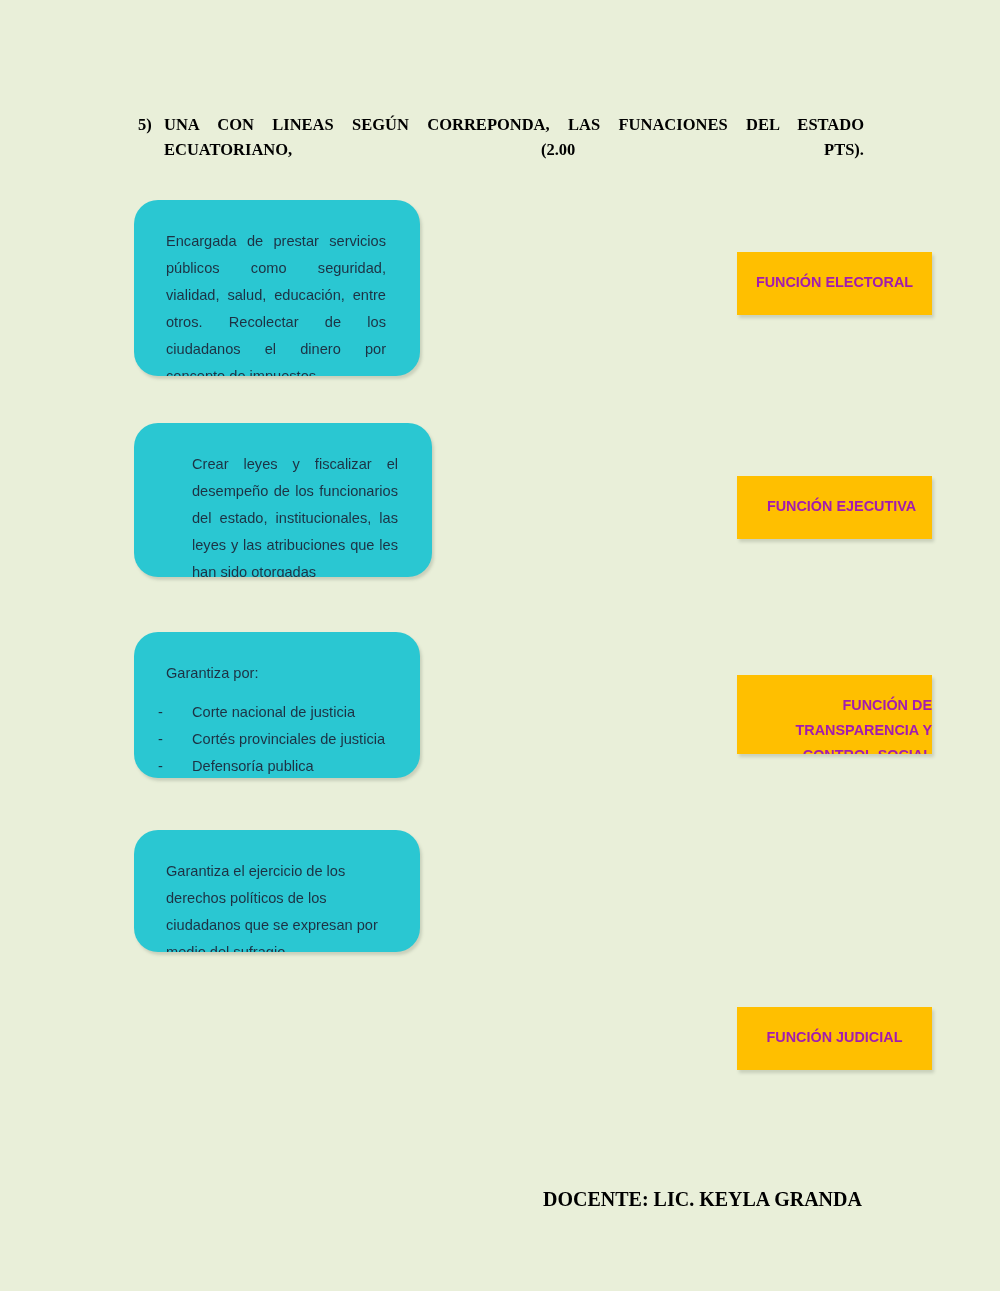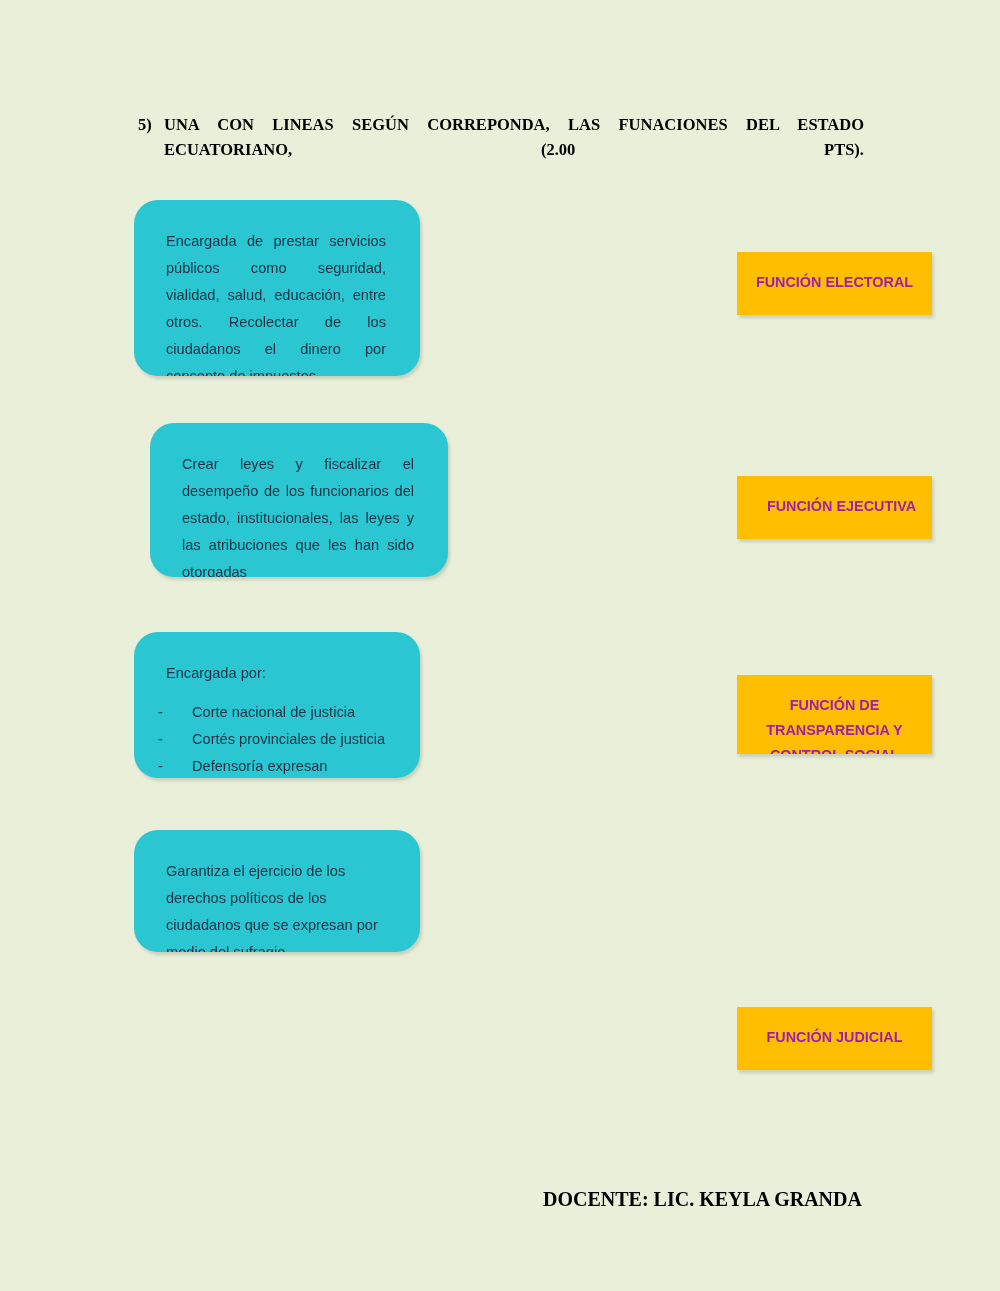--- a/index.html
+++ b/index.html
@@ -76,21 +76,21 @@
     width: 100%;
   }
   .just .tb-inner > p.last::after {
     content: none;
   }
   .teal-box p {
     margin: 12px;
   }
 
   #box-1 { left: 134px; top: 200px;  width: 286px; height: 176px; }
-  #box-2 { left: 150px; top: 423px;  width: 298px; height: 154px; }
+  #box-2 { left: 134px; top: 423px;  width: 298px; height: 154px; padding-left: 26px; }
   #box-3 { left: 134px; top: 632px;  width: 286px; height: 146px; }
   #box-4 { left: 134px; top: 830px;  width: 286px; height: 122px; }
   #box-5 { left: 126px; top: 1010px; width: 292px; height: 152px; }
 
   
   .blist {
     margin: 0;
     padding: 0;
     list-style: none;
   }
@@ -118,21 +118,21 @@
     box-sizing: border-box;
     overflow: hidden;
   }
   .orange-box .ob-inner {
     padding-top: 18px;
   }
   .orange-box p { margin: 0; }
 
   #obox-1 { left: 737px; top: 252px;  width: 195px; height: 63px; }
   #obox-2 { left: 737px; top: 476px;  width: 195px; height: 63px; padding-left: 14px; }
-  #obox-3 { left: 737px; top: 675px;  width: 195px; height: 79px; }
+  #obox-3 { left: 737px; top: 675px;  width: 195px; height: 79px; text-align: right; }
   #obox-4 { left: 737px; top: 875px;  width: 195px; height: 62px; }
   #obox-5 { left: 737px; top: 1007px; width: 195px; height: 63px; }
 
   
   .footer {
     position: absolute;
     left: 543px;
     top: 1188px;
     font-family: "Liberation Serif", serif;
     font-weight: bold;
@@ -158,33 +158,33 @@
   </div>
 
   <div class="teal-box just" id="box-2">
     <div class="tb-inner">
       <p class="last">Crear leyes y fiscalizar el desempeño de los funcionarios del estado, institucionales, las leyes y las atribuciones que les han sido otorgadas</p>
     </div>
   </div>
 
   <div class="teal-box" id="box-3">
     <div class="tb-inner">
-      <p>Encargada por:</p>
+      <p>Garantiza por:</p>
       <ul class="blist">
         <li>
           <span class="dash">-</span>
           <span>Corte nacional de justicia</span>
         </li>
         <li>
           <span class="dash">-</span>
           <span>Cortés provinciales de justicia</span>
         </li>
         <li>
           <span class="dash">-</span>
-          <span>Defensoría expresan</span>
+          <span>Defensoría publica</span>
         </li>
       </ul>
     </div>
   </div>
 
   <div class="teal-box" id="box-4">
     <div class="tb-inner">
       <p>Garantiza el ejercicio de los derechos políticos de los ciudadanos que se expresan por medio del sufragio,</p>
     </div>
   </div>

